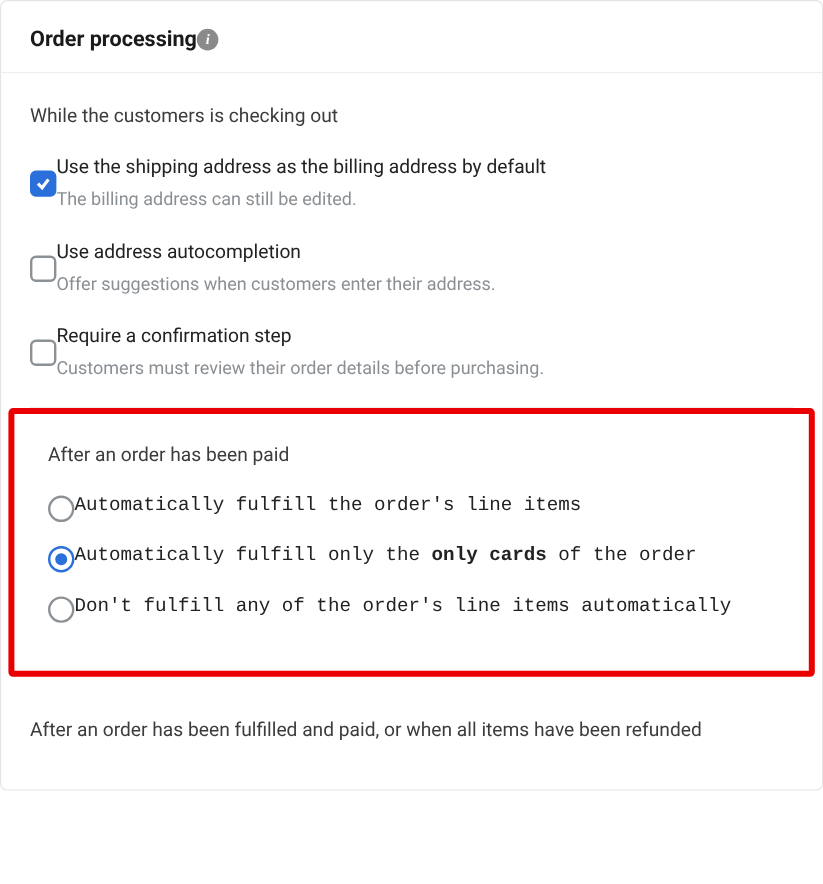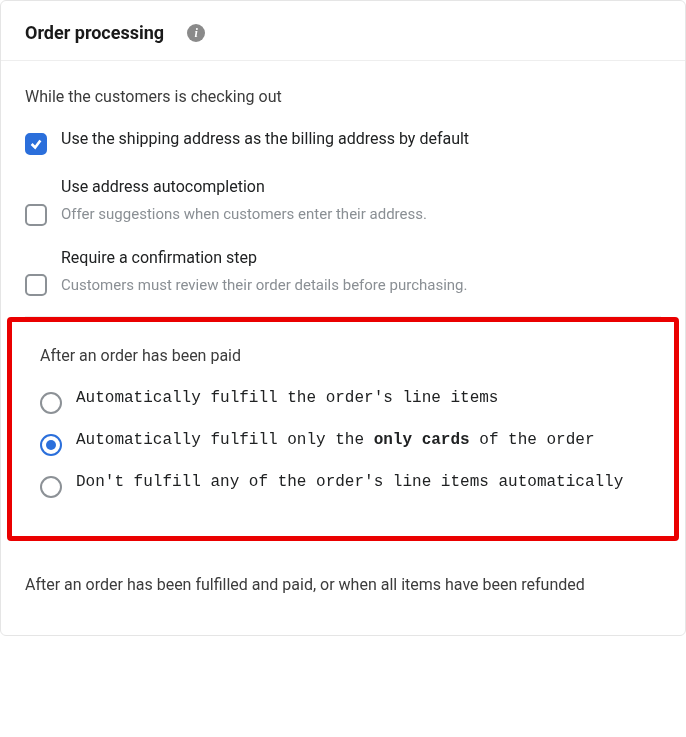--- a/index.html
+++ b/index.html
@@ -18,21 +18,21 @@
     .card {
       background: #fff;
       border: 1px solid #e5e5e5;
       border-radius: 6px;
       overflow: hidden;
     }
     .card-header {
       padding: 18px 24px 14px 24px;
       display: flex;
       align-items: center;
-      gap: 23px;
+      gap: 0;
       border-bottom: 1px solid #eee;
     }
     .card-header h2 {
       font-size: 18px;
       font-weight: 700;
       color: #1a1a1a;
     }
     .info-icon {
       width: 18px;
       height: 18px;
@@ -55,22 +55,21 @@
       margin: 0 24px;
     }
     .section-title {
       font-size: 16px;
       font-weight: 400;
       color: #3c3c3c;
       margin-bottom: 18px;
     }
     .option {
       display: flex;
-      align-items: flex-end;
-      gap: 14px;
+      align-items: center;
       margin-bottom: 20px;
     }
     .option:last-child {
       margin-bottom: 0;
     }
     .option.tight {
       margin-bottom: 14px;
       font-family: Liberation Mono, monospace;
     }
     .control {
@@ -171,20 +170,21 @@
     <div class="option">
       <div class="control">
         <div class="checkbox checked">
           <svg viewBox="0 0 16 16">
               <polyline points="3,8 7,12 13,4"></polyline>
             </svg>
         </div>
       </div>
       <div class="label-block">
         <div class="label-main">Use the shipping address as the billing address by default</div>
+        <div class="label-sub">The billing address can still be edited.</div>
       </div>
     </div>
 
     <div class="option">
       <div class="control">
         <div class="checkbox">
           
         </div>
       </div>
       <div class="label-block">

